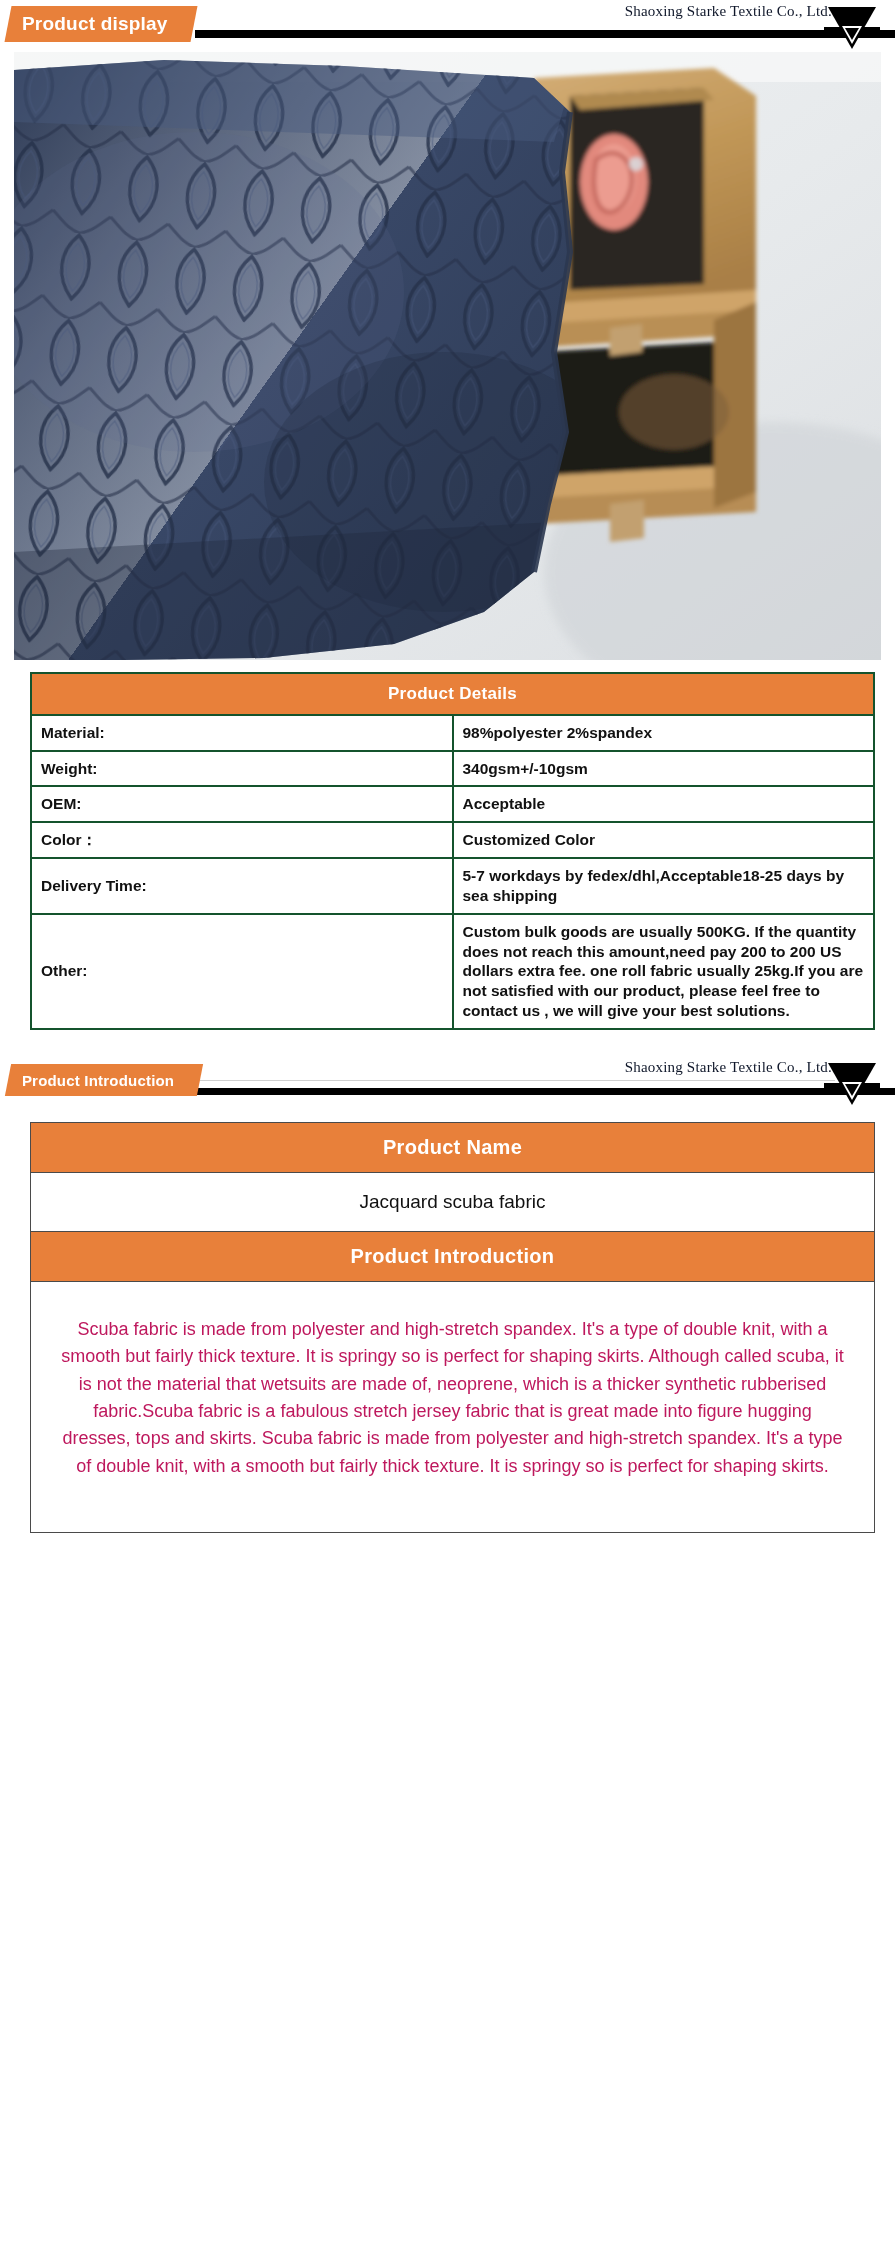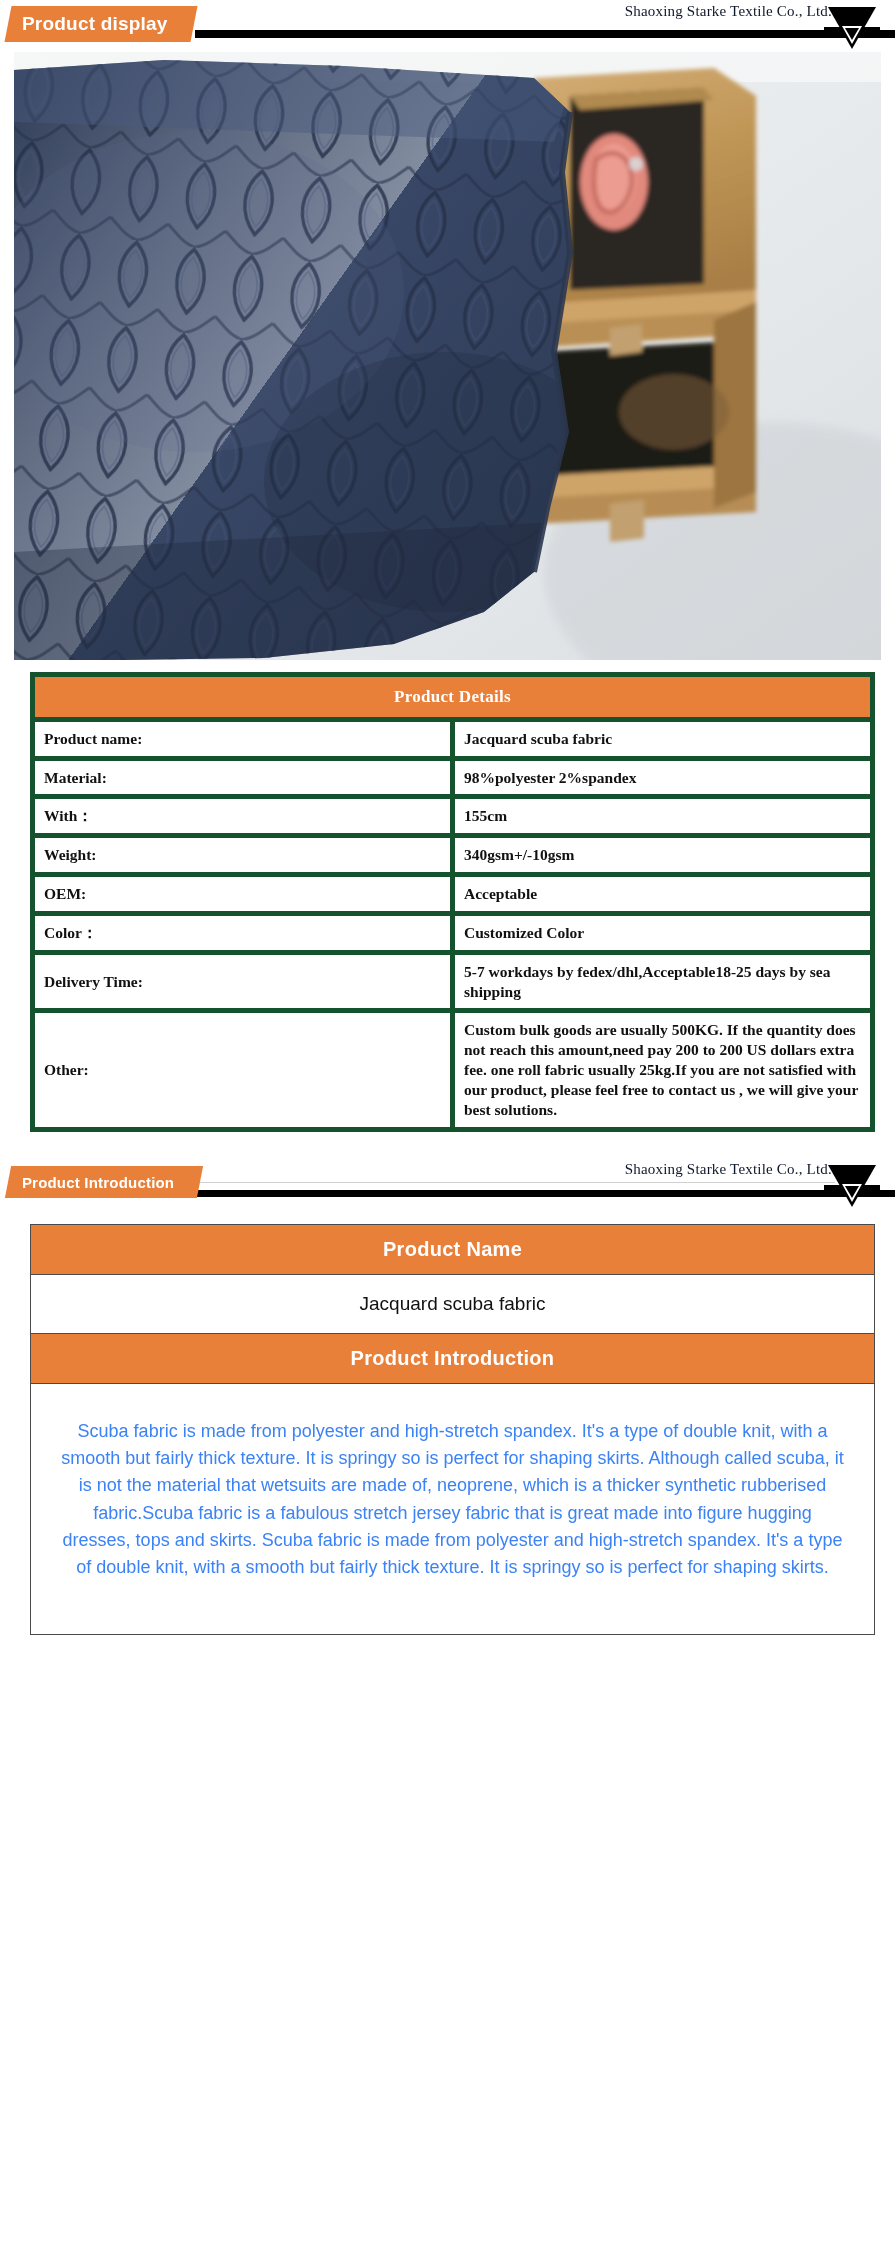--- a/index.html
+++ b/index.html
@@ -91,28 +91,27 @@
 
   
   .details-table {
     margin: 12px 16px 0 30px;
     width: 845px;
     border-collapse: collapse;
     border: 1px solid #1b1b1b;
     table-layout: fixed;
   }
   .details-table td, .details-table th {
-    border: 5px solid #14532d;
+    border: 2px solid #14532d;
     padding: 7px 9px;
     font-size: 15.5px;
     font-weight: 700;
     color: #111111;
     vertical-align: middle;
     line-height: 1.28;
-    font-family: Liberation Serif, serif;
   }
   .details-table th.dt-head {
     background: #E8803A;
     color: #ffffff;
     text-align: center;
     font-size: 17px;
     font-weight: 700;
     padding: 9px 6px;
     letter-spacing: 0.3px;
   }
@@ -141,21 +140,21 @@
     text-align: center;
     font-size: 19px;
     color: #111111;
     padding: 18px 8px;
     border-bottom: 1px solid #4a4a4a;
   }
   .intro-body {
     text-align: center;
     font-size: 18px;
     font-weight: 500;
-    color: #3b82f6;
+    color: #be185d;
     line-height: 1.52;
     padding: 34px 26px 52px 26px;
   }
 </style>
 </head>
 <body>
 
 <div class="banner">
   <div class="banner-rule"></div>
   <div class="banner-tab">
@@ -250,30 +249,22 @@
 </div>
 
 <table class="details-table">
   <thead>
     <tr>
       <th class="dt-head" colspan="2">Product Details</th>
     </tr>
   </thead>
   <tbody>
     <tr>
-      <td class="dt-key">Product name:</td>
-      <td class="dt-val">Jacquard scuba fabric</td>
-    </tr>
-    <tr>
       <td class="dt-key">Material:</td>
       <td class="dt-val">98%polyester 2%spandex</td>
-    </tr>
-    <tr>
-      <td class="dt-key">With：</td>
-      <td class="dt-val">155cm</td>
     </tr>
     <tr>
       <td class="dt-key">Weight:</td>
       <td class="dt-val">340gsm+/-10gsm</td>
     </tr>
     <tr>
       <td class="dt-key">OEM:</td>
       <td class="dt-val">Acceptable</td>
     </tr>
     <tr>

